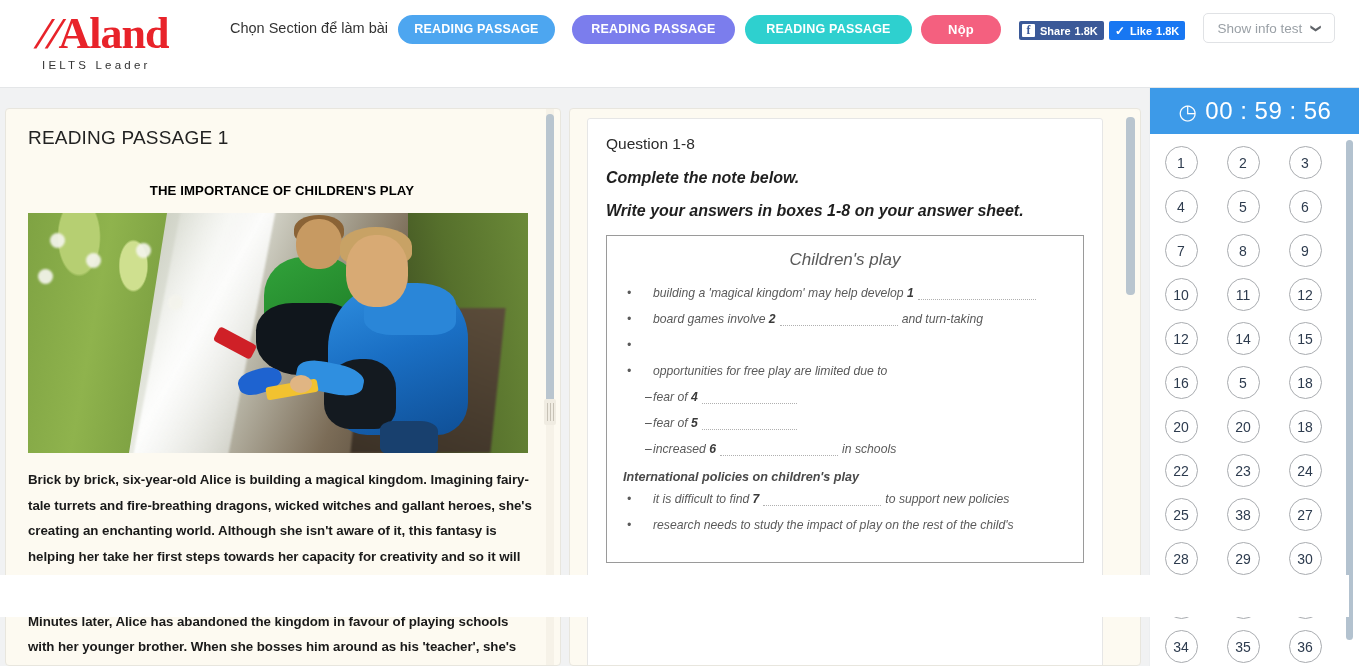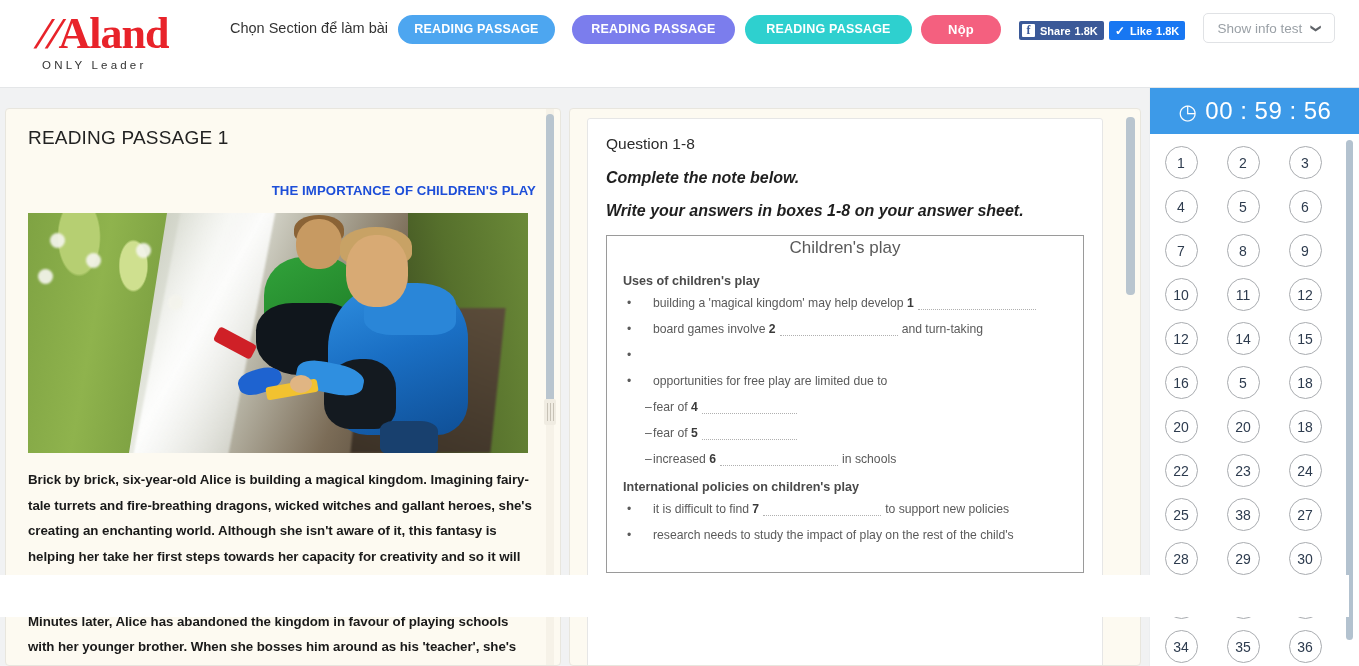--- a/index.html
+++ b/index.html
@@ -109,22 +109,22 @@
     border: 1px solid #e8e6de;
     border-radius: 4px;
     overflow: hidden;
   }
   .panel-left-inner { padding: 18px 24px 0 22px; }
   .rp-title {
     font-size: 19px; color: #222; font-weight: 400;
     margin: 0 0 34px 0; letter-spacing: .2px;
   }
   .rp-subtitle {
-    font-size: 13.2px; font-weight: 700; color: #1d4ed8;
-    text-align: right; margin: 0 0 15px 0; letter-spacing: .1px;
+    font-size: 13.2px; font-weight: 700; color: #000000;
+    text-align: center; margin: 0 0 15px 0; letter-spacing: .1px;
   }
 
   
   .photo {
     position: relative; width: 500px; height: 240px;
     overflow: hidden; background: #6e8b3d;
   }
   .ph-grass-l {
     position: absolute; left: 0; top: 0; width: 170px; height: 240px;
     background:
@@ -228,21 +228,21 @@
     background: #fff; border: 1px solid #e6e6e6; border-radius: 3px;
     padding: 16px 18px 0 18px;
   }
   .q-head { font-size: 15.5px; color: #2b2b2b; margin: 0 0 16px 0; }
   .q-inst {
     font-size: 16px; font-weight: 700; font-style: italic;
     color: #1f1f1f; margin: 0 0 16px 0; line-height: 17px;
   }
   .note-box {
     border: 1px solid #9a9a9a; margin-top: 16px;
-    padding: 0 16px 18px 16px; background: #fff;
+    padding: 12px 16px 18px 16px; background: #fff; font-style: italic;
   }
   .note-title {
     text-align: center; font-size: 17px; color: #5a5a5a;
     margin: 2px 0 16px 0; font-weight: 400; filter: blur(.18px);
   }
   .note-h {
     font-size: 12.6px; font-weight: 700; color: #4a4a4a;
     margin: 14px 0 8px 0; filter: blur(.18px);
   }
   .note-h:first-of-type { margin-top: 0; }
@@ -304,21 +304,21 @@
     background: #ffffff; z-index: 40; pointer-events: none;
   }
 </style>
 </head>
 <body>
 
 <div class="header">
 
   <div class="logo">
     <div class="logo-main"><span class="logo-slash">//</span><span>Aland</span></div>
-    <div class="logo-sub">ONLY Leader</div>
+    <div class="logo-sub">IELTS Leader</div>
   </div>
 
   <div class="choose-label">Chọn Section để làm bài</div>
 
   <button class="pbtn pbtn-1">READING PASSAGE 1</button>
   <button class="pbtn pbtn-2">READING PASSAGE 2</button>
   <button class="pbtn pbtn-3">READING PASSAGE 3</button>
   <button class="pbtn pbtn-submit">Nộp bài</button>
 
   <div class="fb-share">
@@ -389,21 +389,20 @@
 
   <div class="panel-mid">
     <div class="q-card">
       <div class="q-head">Question 1-8</div>
       <div class="q-inst">Complete the note below.</div>
       <div class="q-inst">Write your answers in boxes 1-8 on your answer sheet.</div>
 
       <div class="note-box">
         <div class="note-title">Children's play</div>
         <div id="note-sections">
-            <div class="note-h">Uses of children's play</div>
             <div class="note-li">
               <span class="bul">•</span>
               <span>building a 'magical kingdom' may help develop<b class="gapnum"> 1</b><span class="dots d-md"></span></span>
             </div>
             <div class="note-li">
               <span class="bul">•</span>
               <span>board games involve<b class="gapnum"> 2</b><span class="dots d-md"></span>and turn-taking</span>
             </div>
             <div class="note-li">
               <span class="bul">•</span>

